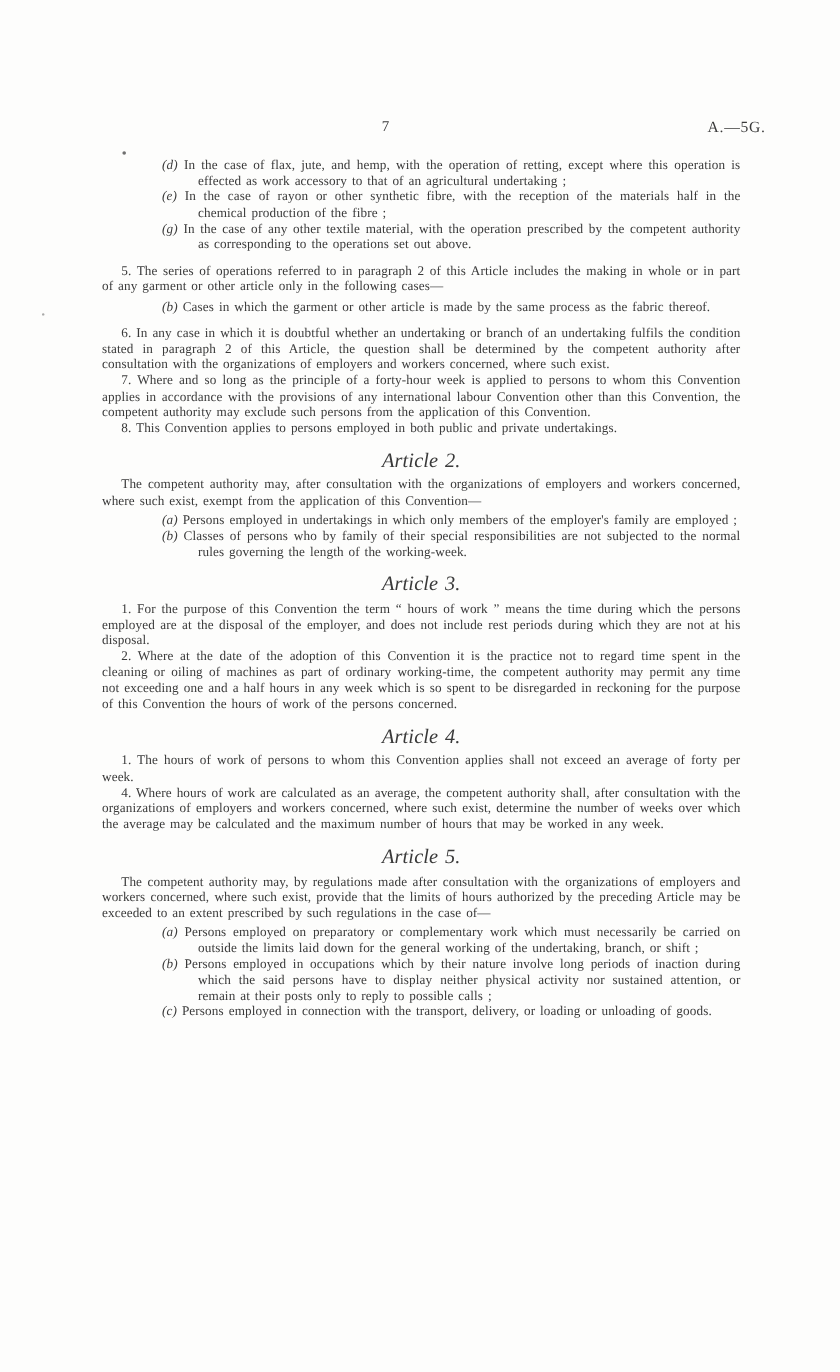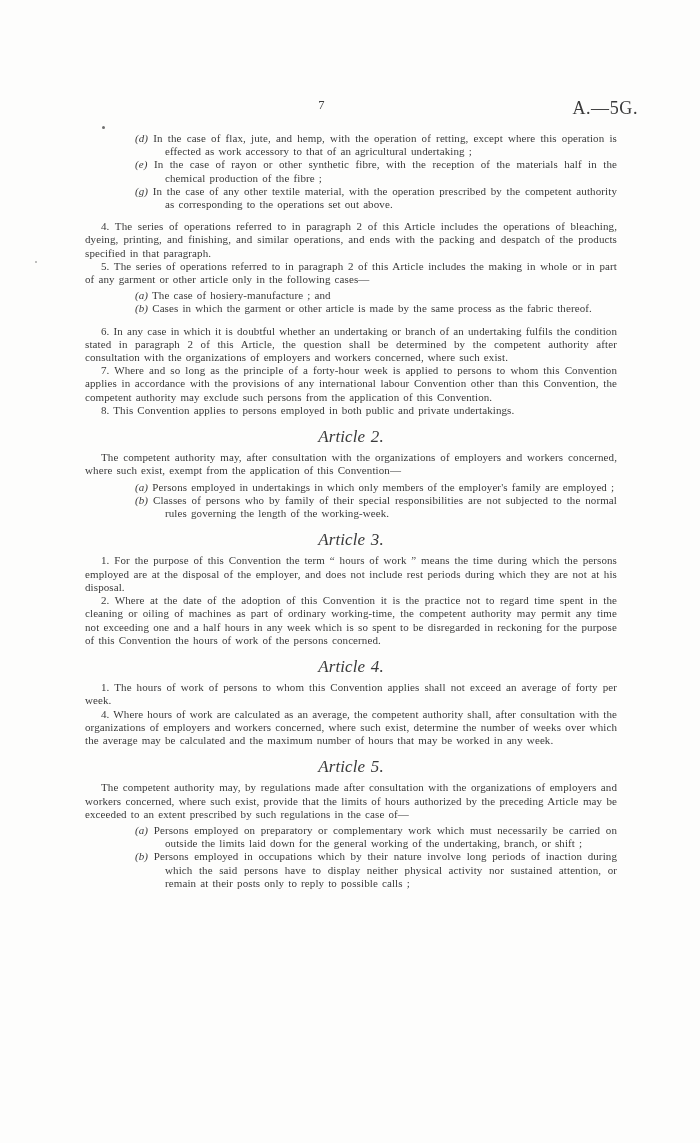--- a/index.html
+++ b/index.html
@@ -28,21 +28,21 @@
     left: 0;
     right: 80px;
     text-align: center;
     font-size: 12.5px;
     letter-spacing: 0.5px;
   }
   .doc-ref {
     position: absolute;
     right: 0;
     top: 0;
-    font-size: 18px;
+    font-size: 13px;
     letter-spacing: 0.6px;
   }
   .content {
     position: absolute;
     top: 132px;
     left: 85px;
     width: 532px;
     font-size: 11px;
     line-height: 13.2px;
     word-spacing: 1.2px;
@@ -88,35 +88,34 @@
 
   <div class="page-header">
     <div class="page-number">7</div>
     <div class="doc-ref">A.—5G.</div>
   </div>
 
   <div class="content">
       <div class="item"><span class="label">(d)</span> <span>In the case of flax, jute, and hemp, with the operation of retting, except where this operation is effected as work accessory to that of an agricultural undertaking ;</span></div>
       <div class="item"><span class="label">(e)</span> <span>In the case of rayon or other synthetic fibre, with the reception of the materials half in the chemical production of the fibre ;</span></div>
       <div class="item"><span class="label">(g)</span> <span>In the case of any other textile material, with the operation prescribed by the competent authority as corresponding to the operations set out above.</span></div>
-      <div class="para">4. The series of operations referred to in paragraph 2 of this Article includes the operations of bleaching, dyeing, printing, and finishing, and similar operations, and ends with the packing and despatch of the products specified in that paragraph.</div>
       <div class="para">5. The series of operations referred to in paragraph 2 of this Article includes the making in whole or in part of any garment or other article only in the following cases—</div>
-      <div class="item"><span class="label">(a)</span> <span>The case of hosiery-manufacture ; and</span></div>
       <div class="item"><span class="label">(b)</span> <span>Cases in which the garment or other article is made by the same process as the fabric thereof.</span></div>
       <div class="para">6. In any case in which it is doubtful whether an undertaking or branch of an undertaking fulfils the condition stated in paragraph 2 of this Article, the question shall be determined by the competent authority after consultation with the organizations of employers and workers concerned, where such exist.</div>
       <div class="para">7. Where and so long as the principle of a forty-hour week is applied to persons to whom this Convention applies in accordance with the provisions of any international labour Convention other than this Convention, the competent authority may exclude such persons from the application of this Convention.</div>
       <div class="para">8. This Convention applies to persons employed in both public and private undertakings.</div>
       <div class="heading">Article 2.</div>
       <div class="para">The competent authority may, after consultation with the organizations of employers and workers concerned, where such exist, exempt from the application of this Convention—</div>
       <div class="item"><span class="label">(a)</span> <span>Persons employed in undertakings in which only members of the employer's family are employed ;</span></div>
       <div class="item"><span class="label">(b)</span> <span>Classes of persons who by family of their special responsibilities are not subjected to the normal rules governing the length of the working-week.</span></div>
       <div class="heading">Article 3.</div>
       <div class="para">1. For the purpose of this Convention the term “ hours of work ” means the time during which the persons employed are at the disposal of the employer, and does not include rest periods during which they are not at his disposal.</div>
       <div class="para">2. Where at the date of the adoption of this Convention it is the practice not to regard time spent in the cleaning or oiling of machines as part of ordinary working-time, the competent authority may permit any time not exceeding one and a half hours in any week which is so spent to be disregarded in reckoning for the purpose of this Convention the hours of work of the persons concerned.</div>
       <div class="heading">Article 4.</div>
       <div class="para">1. The hours of work of persons to whom this Convention applies shall not exceed an average of forty per week.</div>
       <div class="para">4. Where hours of work are calculated as an average, the competent authority shall, after consultation with the organizations of employers and workers concerned, where such exist, determine the number of weeks over which the average may be calculated and the maximum number of hours that may be worked in any week.</div>
       <div class="heading">Article 5.</div>
       <div class="para">The competent authority may, by regulations made after consultation with the organizations of employers and workers concerned, where such exist, provide that the limits of hours authorized by the preceding Article may be exceeded to an extent prescribed by such regulations in the case of—</div>
       <div class="item"><span class="label">(a)</span> <span>Persons employed on preparatory or complementary work which must necessarily be carried on outside the limits laid down for the general working of the undertaking, branch, or shift ;</span></div>
       <div class="item"><span class="label">(b)</span> <span>Persons employed in occupations which by their nature involve long periods of inaction during which the said persons have to display neither physical activity nor sustained attention, or remain at their posts only to reply to possible calls ;</span></div>
+      <div class="item"><span class="label">(c)</span> <span>Persons employed in connection with the transport, delivery, or loading or unloading of goods.</span></div>
     </div>
 </div>
 
 </body></html>

